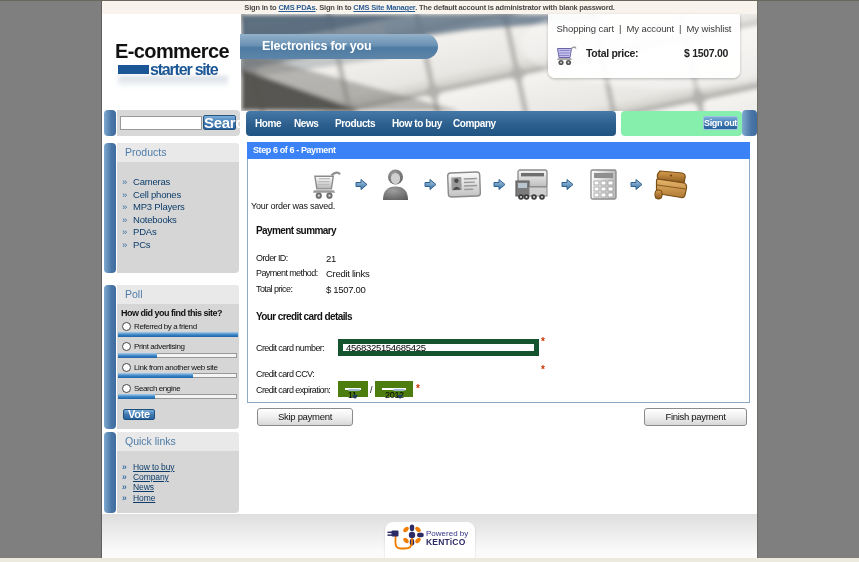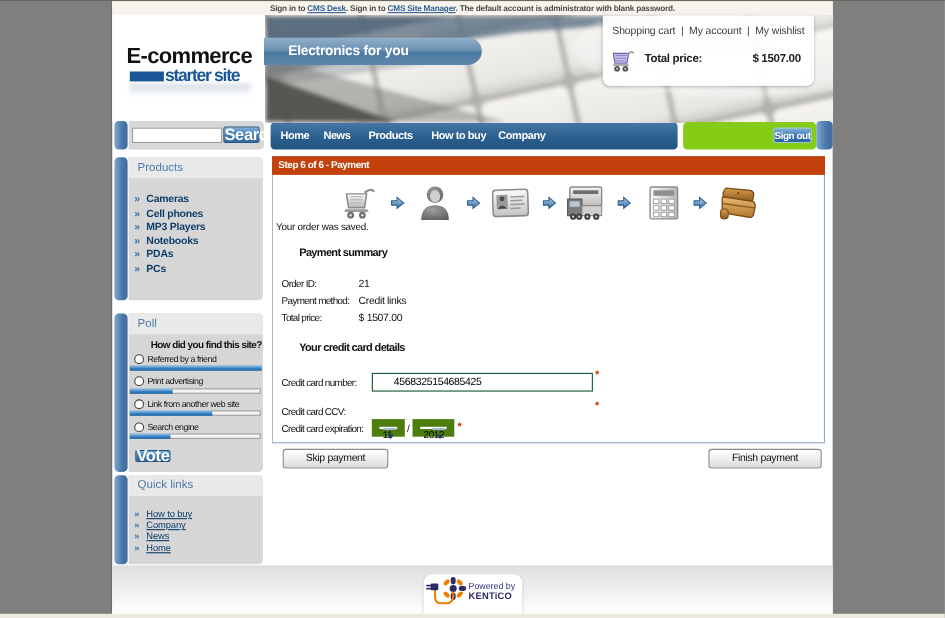--- a/index.html
+++ b/index.html
@@ -23,63 +23,63 @@
   #cartbox .pr { position:absolute; right:12px; top:33px; font-size:10.5px; font-weight:bold; color:#222; letter-spacing:-0.3px; }
 
   .bluebar { background:linear-gradient(90deg,#7fa9cf,#4a77a8 60%,#3f6c9e); border-radius:4px; }
   #bar-a { position:absolute; left:2px; top:109px; width:12px; height:26px; }
   #bar-b { position:absolute; left:640px; top:109px; width:15px; height:26px; }
   #searchzone { position:absolute; left:15px; top:109px; width:123px; height:26px; background:#d8d8d8; border-radius:0 4px 4px 0; }
   #searchzone input { position:absolute; left:3px; top:6px; width:82px; height:14px; border:1px solid #9a9a9a; font-size:10px; }
   #btn-search { position:absolute; left:86px; top:5px; width:33px; height:15px; background:linear-gradient(#7db0dd,#4179ae 50%,#2a62a0); border:1px solid #24557f; border-radius:2px; color:#fff; font-size:15px; font-weight:bold; text-align:center; line-height:13px; letter-spacing:-0.3px; }
   #nav { position:absolute; left:144px; top:110px; width:370px; height:25px; background:linear-gradient(#4679a8,#2c5f8d 55%,#1f5380); border-radius:4px; color:#fff; font-size:10px; font-weight:bold; letter-spacing:-0.4px; }
   #nav span { position:absolute; top:7px; white-space:nowrap; }
-  #signzone { position:absolute; left:519px; top:110px; width:121px; height:25px; background:#84cc16; border-radius:4px; }
+  #signzone { position:absolute; left:519px; top:110px; width:121px; height:25px; background:#86efac; border-radius:4px; }
   #btn-signout { position:absolute; left:82px; top:5px; width:35px; height:14px; background:linear-gradient(#7db0dd,#4179ae 50%,#2a62a0); border:1px solid #9fc3de; border-radius:2px; color:#fff; font-size:9px; font-weight:bold; text-align:center; line-height:12px; letter-spacing:-0.4px; white-space:nowrap; }
 
   .sbar { position:absolute; left:2px; width:12px; background:linear-gradient(90deg,#7fa9cf,#4a77a8 60%,#3f6c9e); border-radius:4px; }
   .sbox { position:absolute; left:15px; width:122px; background:#d6d6d6; border-radius:0 4px 4px 0; }
   .sbox .hd { height:19px; background:#e9e9e9; border-radius:0 4px 0 0; color:#4f7ca8; font-size:10.5px; line-height:19px; padding-left:8px; }
   .slinks { list-style:none; margin-top:14px; }
-  .slinks li { padding-left:16px; height:12.5px; line-height:12.5px; position:relative; font-size:9.5px; font-weight:bold; letter-spacing:-0.2px; }
+  .slinks li { padding-left:16px; height:12.5px; line-height:12.5px; position:relative; font-size:9.5px; font-weight:normal; letter-spacing:-0.2px; }
   .slinks li:before { content:"\00BB"; color:#3a72a4; position:absolute; left:5px; }
   .slinks a { color:#0d3c6a; text-decoration:none; }
   .qlinks { list-style:none; margin-top:11px; }
   .qlinks li { padding-left:16px; height:10.2px; line-height:10.2px; position:relative; font-size:8.5px; letter-spacing:-0.1px; }
   .qlinks li:before { content:"\00BB"; color:#3a72a4; position:absolute; left:5px; font-weight:bold; }
   .qlinks a { color:#0d3c6a; }
 
   .pq { font-size:9px; font-weight:bold; color:#111; padding:3px 0 0 2px; letter-spacing:-0.5px; white-space:nowrap; }
   .popt { position:absolute; font-size:8px; color:#111; letter-spacing:-0.4px; white-space:nowrap; height:9px; line-height:9px; }
   .popt .rad { position:absolute; width:9px; height:9px; border:1px solid #444; border-radius:50%; background:#fff; left:-12px; top:0; }
   .pbar { position:absolute; width:119px; height:5px; background:#f4f4f4; border:1px solid #999; }
   .pbar .fill { position:absolute; left:-1px; top:-1px; height:5px; background:linear-gradient(#a9cdec,#3b83c4 55%,#1c64a8); }
-  #btn-vote { position:absolute; left:6px; width:32px; height:11px; background:linear-gradient(#7db0dd,#4179ae 50%,#2a62a0); border:1px solid #1d4f7c; border-radius:2px; color:#fff; font-size:15px; font-weight:bold; text-align:center; line-height:9px; letter-spacing:-0.3px; }
+  #btn-vote { position:absolute; left:6px; width:32px; height:11px; background:linear-gradient(#7db0dd,#4179ae 50%,#2a62a0); border:1px solid #1d4f7c; border-radius:2px; color:#fff; font-size:11px; font-weight:bold; text-align:center; line-height:9px; letter-spacing:-0.3px; }
 
   #content { position:absolute; left:145px; top:141px; width:503px; height:261px; border:1px solid #8ca9c6; background:#fff; }
-  #stephead { position:absolute; left:-1px; top:-1px; width:503px; height:17px; background:#c2410c; color:#fff; font-size:9px; font-weight:bold; line-height:17px; padding-left:6px; letter-spacing:-0.4px; }
+  #stephead { position:absolute; left:-1px; top:-1px; width:503px; height:17px; background:#3b82f6; color:#fff; font-size:9px; font-weight:bold; line-height:17px; padding-left:6px; letter-spacing:-0.4px; }
   .lbl { position:absolute; font-size:9px; color:#111; letter-spacing:-0.6px; white-space:nowrap; }
   .val { position:absolute; font-size:9.5px; color:#111; letter-spacing:-0.3px; white-space:nowrap; }
-  .hd2 { position:absolute; font-size:10px; font-weight:bold; color:#111; letter-spacing:-0.6px; white-space:nowrap;margin-left:16px; }
-  .inp { position:absolute; height:17px; border:1px solid #14532d; font-size:9.5px; letter-spacing:-0.3px; padding-left:19px; background:#fff; font-family:"Liberation Sans", sans-serif; }
+  .hd2 { position:absolute; font-size:10px; font-weight:bold; color:#111; letter-spacing:-0.6px; white-space:nowrap; }
+  .inp { position:absolute; height:17px; border:5px solid #14532d; font-size:9.5px; letter-spacing:-0.3px; padding-left:3px; background:#fff; font-family:"Liberation Sans", sans-serif; }
   .fsel { position:absolute; height:16px; border:7px solid #4d7c0f; background:#fff; font-size:9px; }
   .fsel span { position:absolute; left:3px; top:2px; letter-spacing:-0.3px; }
   .fsel i { position:absolute; right:1px; top:1px; bottom:1px; width:12px; background:linear-gradient(#e8f1fa,#bcd4ea 50%,#95b9dc); border:1px solid #9ebcd8; border-radius:2px; }
   .fsel i:before { content:""; position:absolute; left:3px; top:5px; border-left:3.5px solid transparent; border-right:3.5px solid transparent; border-top:4px solid #1c3d5f; }
   .ast { color:#cc3300; font-size:10px; font-weight:bold; }
   .btn { position:absolute; height:18px; background:linear-gradient(#ffffff,#efefef 50%,#d8d8d8); border:1px solid #8a8a8a; border-radius:3px; color:#111; font-size:9.5px; text-align:center; letter-spacing:-0.3px; }
 
   #footer { position:absolute; left:0; top:513px; width:655px; height:45px; background:linear-gradient(#dedede,#fbfbfb 85%); }
   #kenticobox { position:absolute; left:283px; top:8px; width:90px; height:44px; background:#fff; border-radius:8px; box-shadow:0 1px 2px rgba(0,0,0,0.18); }
 </style>
 </head>
 <body>
 <div id="topline"></div>
 <div id="page">
-  <div id="topstrip">Sign in to <a href="#">CMS Desk</a>. Sign in to <a href="#">CMS Site Manager</a>. The default account is administrator with blank password.</div>
+  <div id="topstrip">Sign in to <a href="#">CMS PDAs</a>. Sign in to <a href="#">CMS Site Manager</a>. The default account is administrator with blank password.</div>
 
   <div id="logo">
     <div style="position:absolute;left:13px;top:26px;font-size:20px;font-weight:bold;color:#111;letter-spacing:-0.6px;">E-commerce</div>
     <div style="position:absolute;left:16px;top:51px;width:31px;height:9px;background:#1b5796;"></div>
     <div style="position:absolute;left:48px;top:47px;font-size:16px;font-weight:bold;color:#1b5796;letter-spacing:-1.2px;">starter site</div>
     <div style="position:absolute;left:16px;top:62px;width:110px;height:12px;background:linear-gradient(rgba(60,90,130,0.22),rgba(255,255,255,0));filter:blur(2px);"></div>
   </div>
 
   <div id="photo">
     <svg width="516" height="97" viewBox="0 0 516 97">
@@ -158,21 +158,21 @@
       <li><a href="#">MP3 Players</a></li>
       <li><a href="#">Notebooks</a></li>
       <li><a href="#">PDAs</a></li>
       <li><a href="#">PCs</a></li>
     </ul>
   </div>
 
   <div class="sbar" style="top:284px; height:144px;"></div>
   <div class="sbox" style="top:284px; height:144px;">
     <div class="hd">Poll</div>
-    <div class="pq" style="position:absolute;left:18px;top:20px;">How did you find this site?</div>
+    <div class="pq" style="position:absolute;left:2px;top:20px;">How did you find this site?</div>
     <div class="popt" style="left:17px;top:37px;"><span class="rad"></span>Referred by a friend</div>
     <div class="pbar" style="left:1px;top:47px;">
         <span class="fill" style="width:120px;"></span>
       </div>
     <div class="popt" style="left:17px;top:57px;"><span class="rad"></span>Print advertising</div>
     <div class="pbar" style="left:1px;top:68px;">
         <span class="fill" style="width:39px;"></span>
       </div>
     <div class="popt" style="left:17px;top:78px;"><span class="rad"></span>Link from another web site</div>
     <div class="pbar" style="left:1px;top:88px;">

